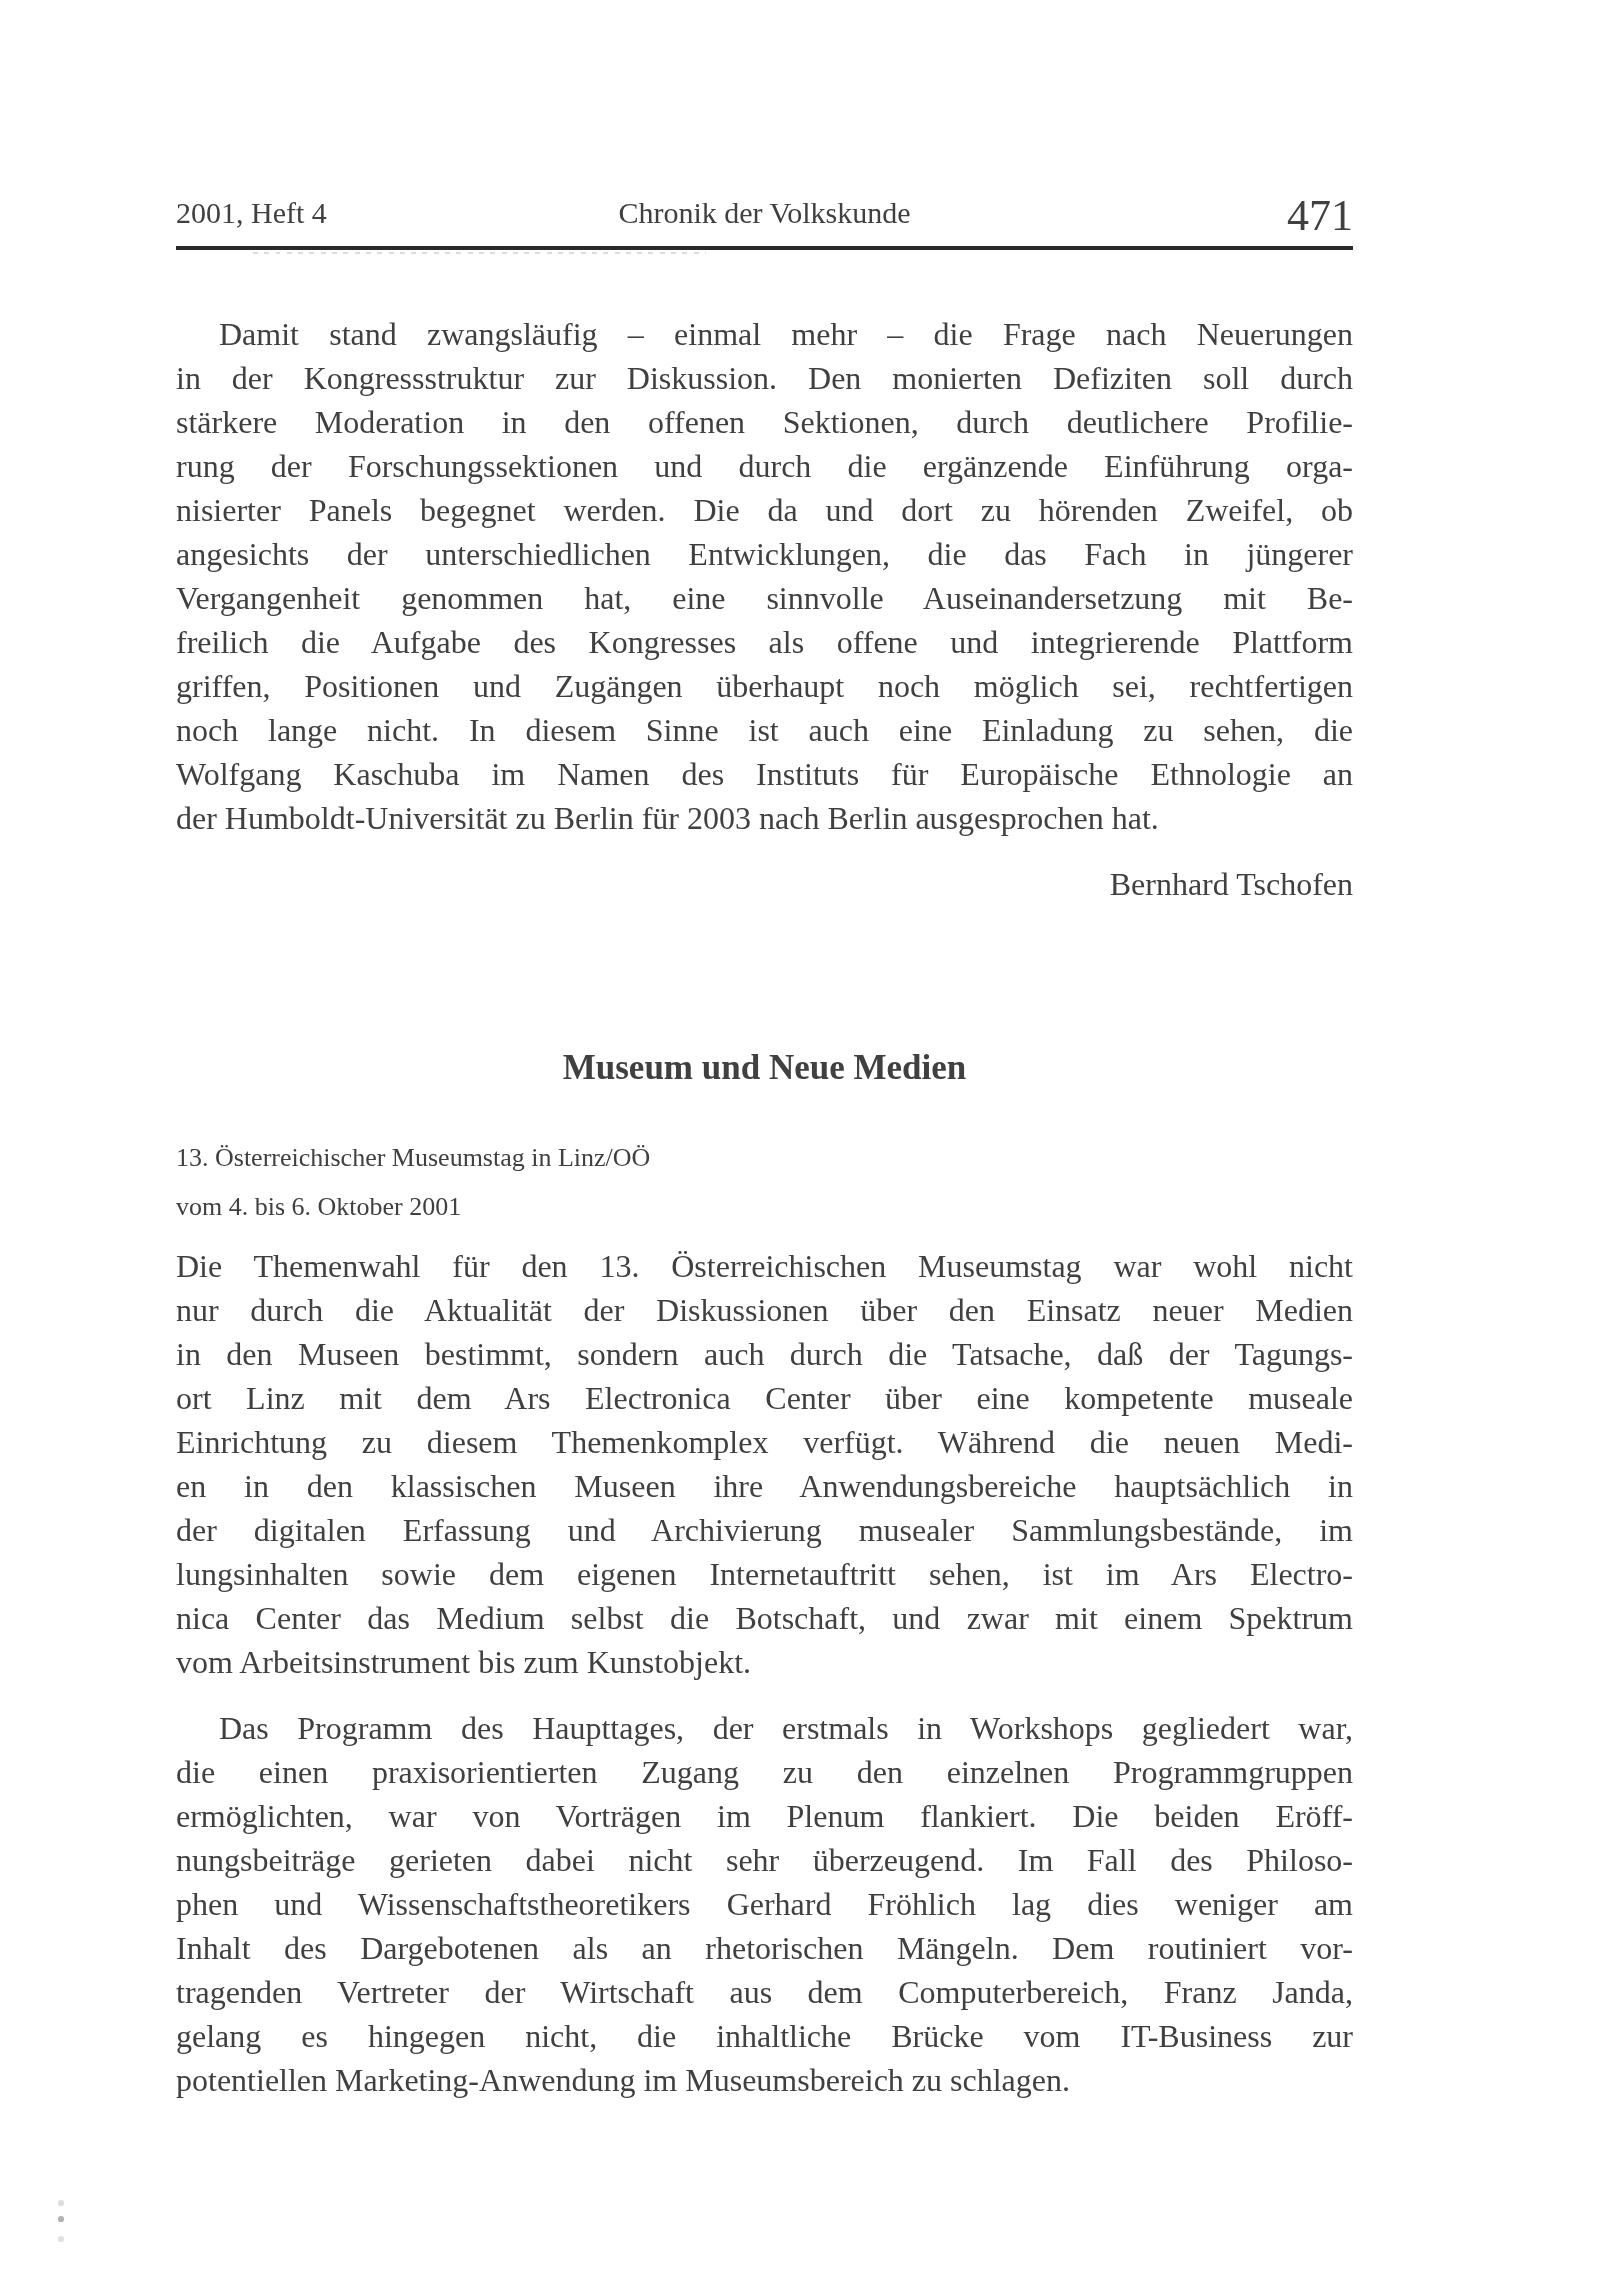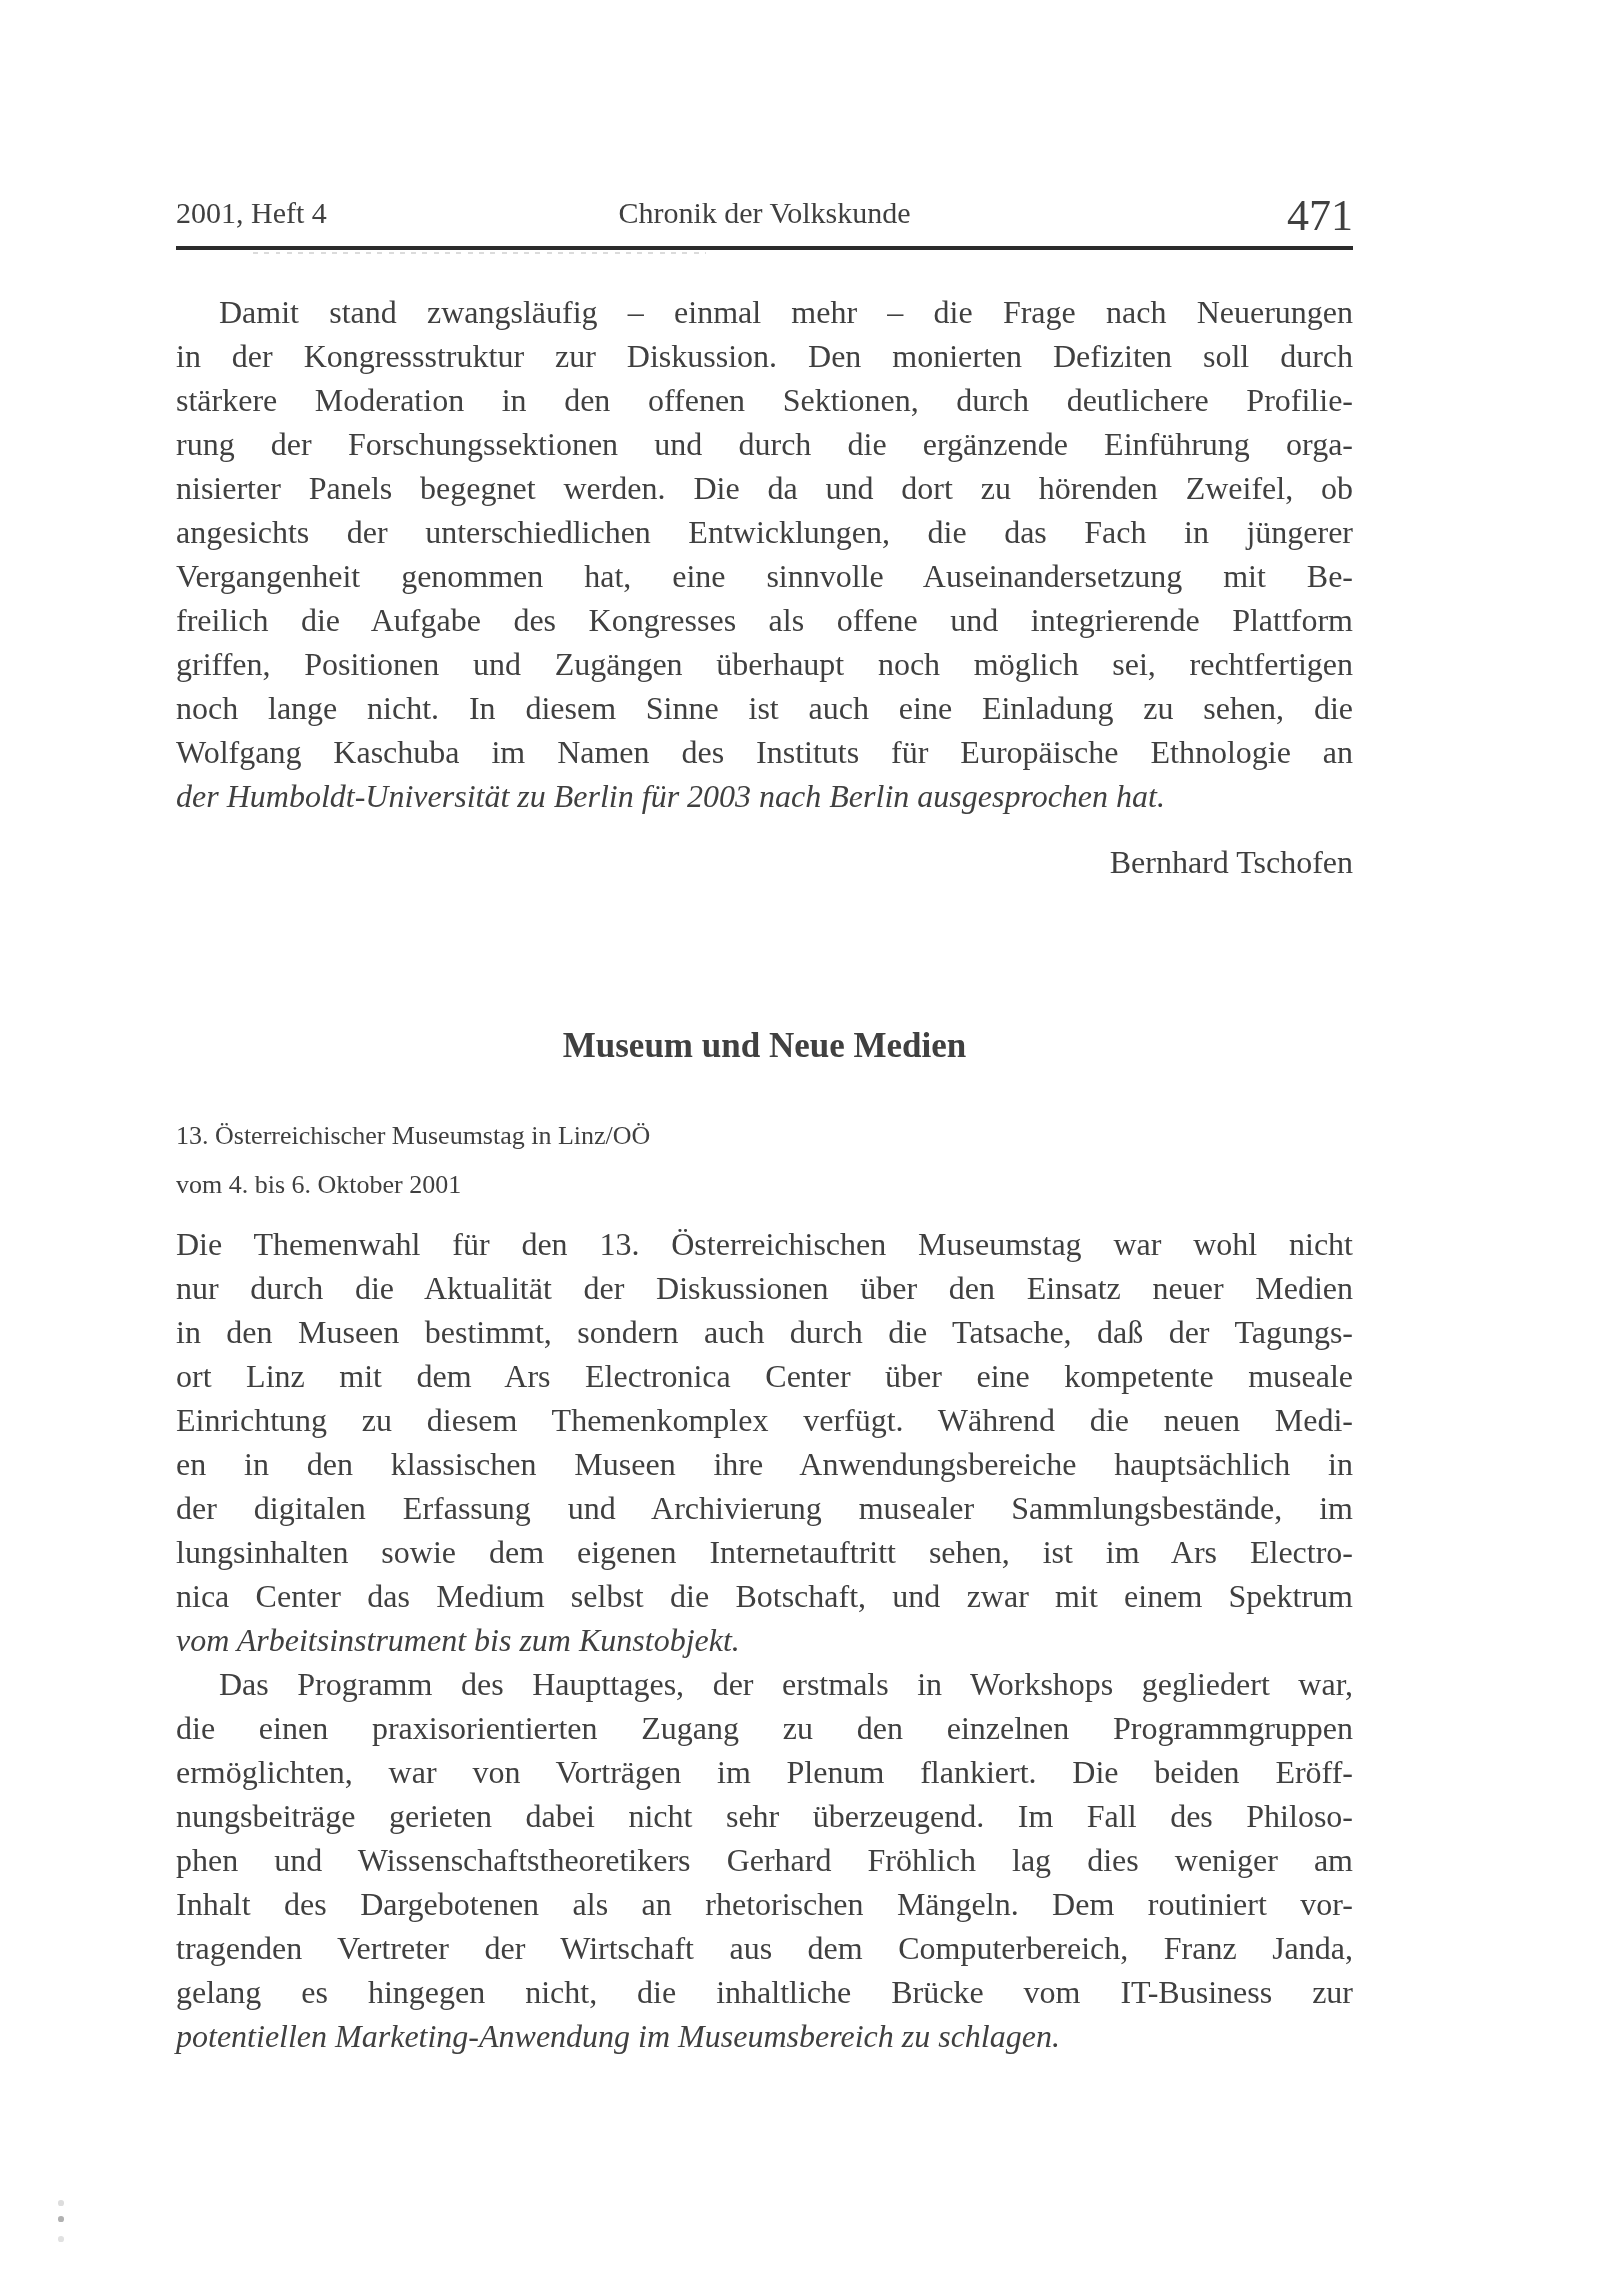--- a/index.html
+++ b/index.html
@@ -53,27 +53,27 @@
   }
   
   .bodytext {
     position: absolute;
     top: 290px;
     left: 0;
     width: 100%;
     font-size: 32px;
     line-height: 44px;
   }
-  .para { width: 100%; }
+  .para { width: 100%; margin-top: 22px; }
   .line {
     text-align: justify;
     text-align-last: justify;
     white-space: nowrap;
   }
-  .line.lastline { text-align-last: left; font-style: italic; }
+  .line.lastline { text-align-last: left; }
   .line.indent { text-indent: 43px; }
   .signature {
     margin-top: 22px;
     text-align: right;
     line-height: 44px;
   }
   .section-title {
     margin-top: 138px;
     text-align: center;
     font-weight: bold;

